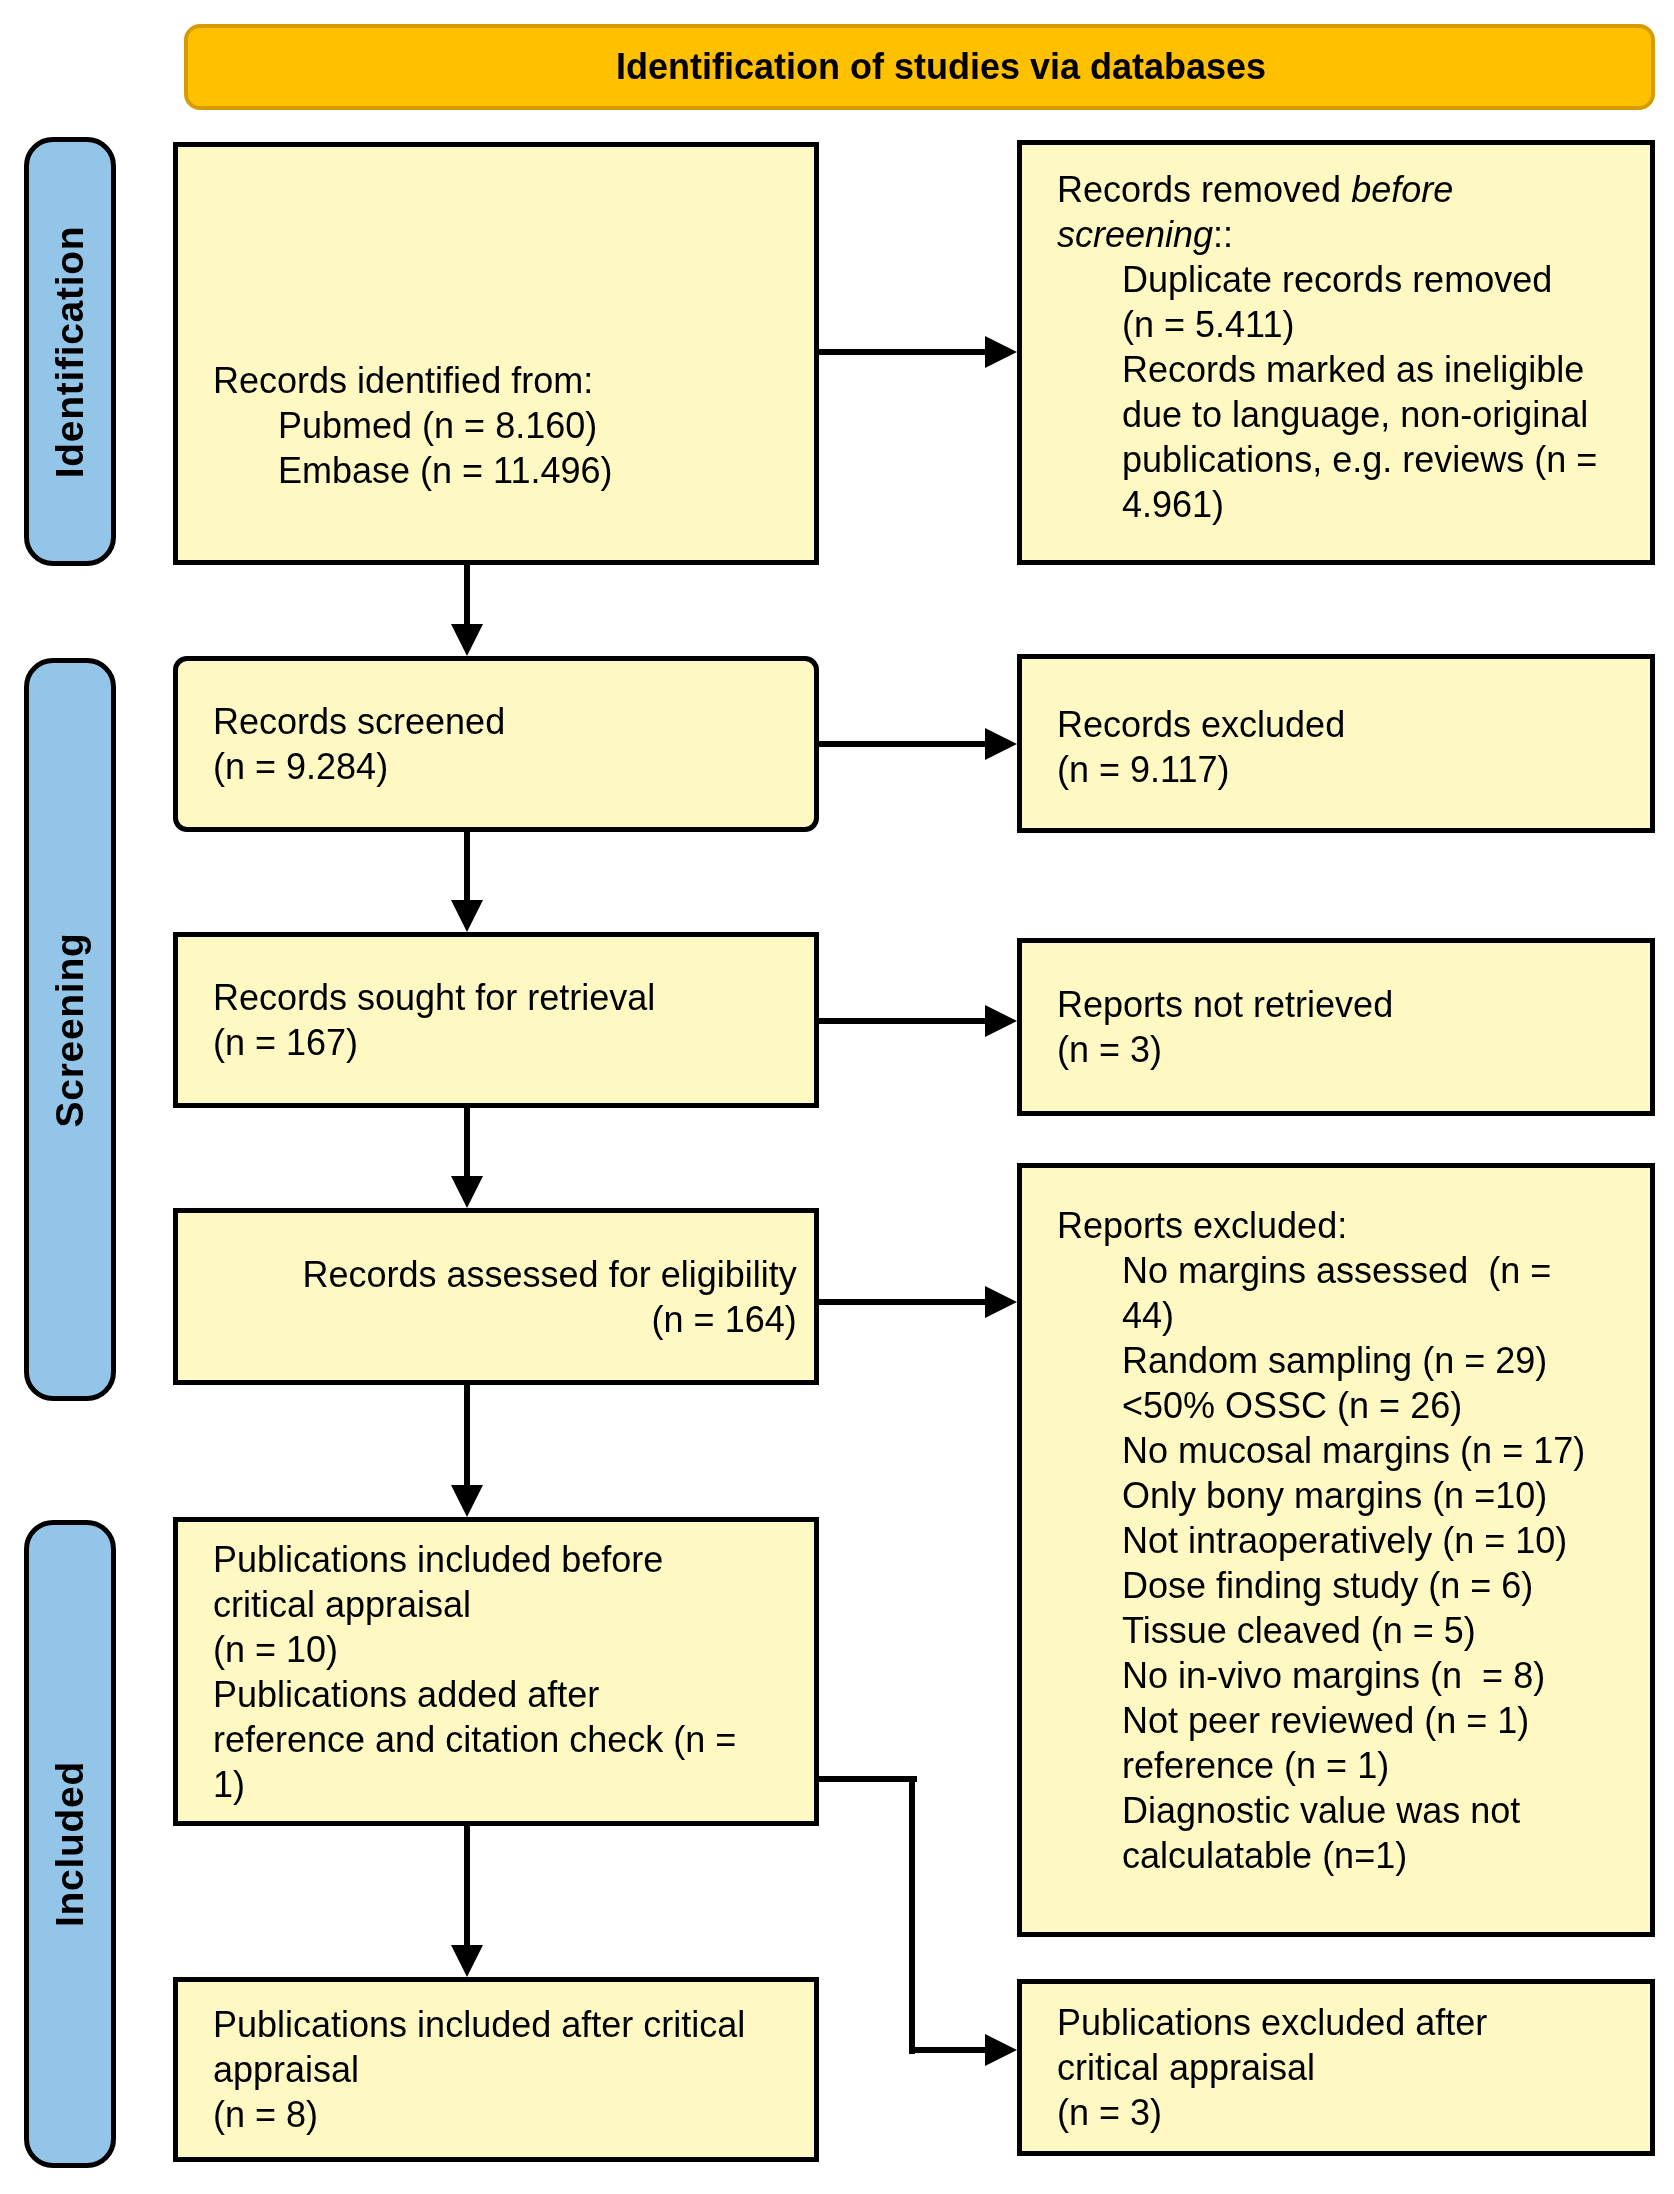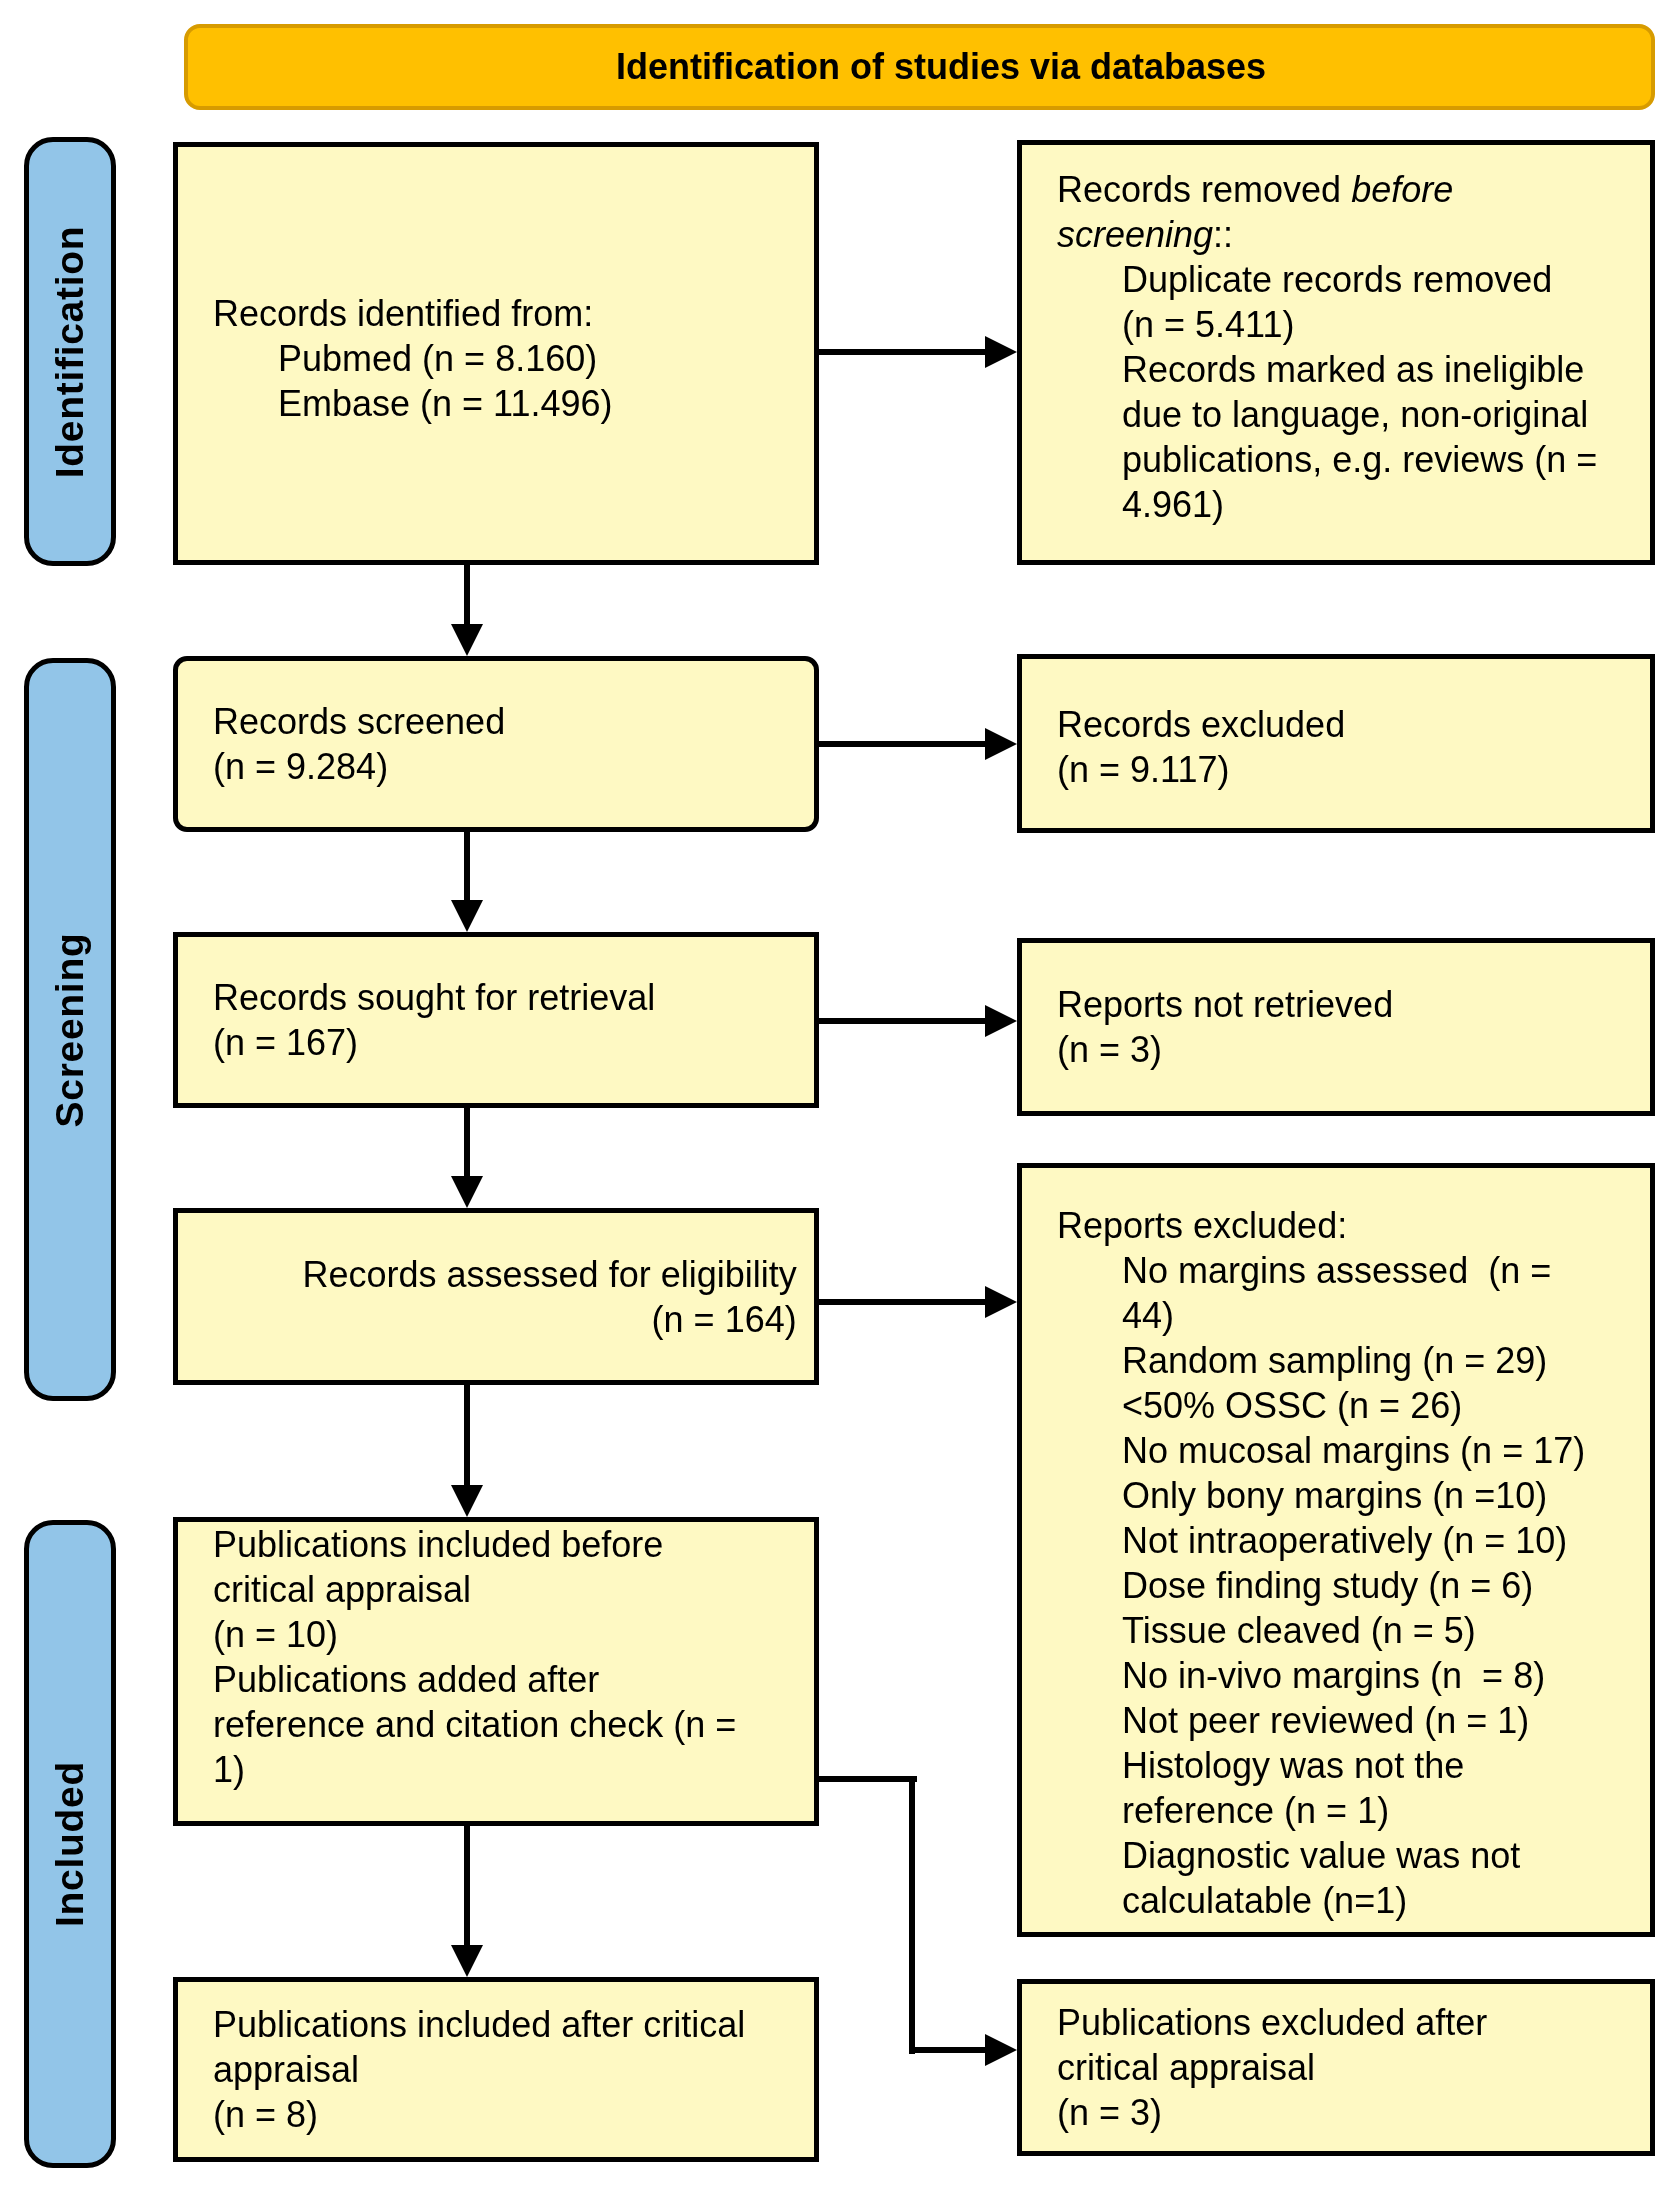--- a/index.html
+++ b/index.html
@@ -28,21 +28,21 @@
   .stage.screen{top:658px;height:743px;}
   .stage.incl{top:1520px;height:648px;}
   
   .box{
     position:absolute;background:#fef9c3;border:5px solid #000;box-sizing:border-box;
     display:flex;flex-direction:column;justify-content:flex-start;
     font-size:36px;line-height:45px;
     padding:0 17.3px 0 35px;
   }
   .box.vcenter{justify-content:center;}
-  .colA{left:173px;width:646px;}
+  .colA{left:173px;width:646px;justify-content:center;}
   .colB{left:1017px;width:638px;}
   .a1{top:142px;height:423px;padding-top:144px;}
   .a2{top:656px;height:176px;border-radius:14px;}
   .a3{top:932px;height:176px;}
   .a4{top:1208px;height:177px;text-align:right;}
   .a5{top:1517px;height:309px;}
   .a6{top:1977px;height:185px;}
   .b1{top:140px;height:425px;padding-top:22.4px;}
   .b2{top:654px;height:179px;padding-top:43px;}
   .b3{top:938px;height:178px;}
@@ -140,21 +140,20 @@
       <div class="line ind">44)</div>
       <div class="line ind">Random sampling (n = 29)</div>
       <div class="line ind">&lt;50% OSSC (n = 26)</div>
       <div class="line ind">No mucosal margins (n = 17)</div>
       <div class="line ind">Only bony margins (n =10)</div>
       <div class="line ind">Not intraoperatively (n = 10)</div>
       <div class="line ind">Dose finding study (n = 6)</div>
       <div class="line ind">Tissue cleaved (n = 5)</div>
       <div class="line ind">No in-vivo margins (n  = 8)</div>
       <div class="line ind">Not peer reviewed (n = 1)</div>
-      <div class="line ind">Histology was not the</div>
       <div class="line ind">reference (n = 1)</div>
       <div class="line ind">Diagnostic value was not</div>
       <div class="line ind">calculatable (n=1)</div>
     </div>
   <div class="box colB b6 vcenter">
       <div class="line">Publications excluded after</div>
       <div class="line">critical appraisal</div>
       <div class="line">(n = 3)</div>
     </div>
 

